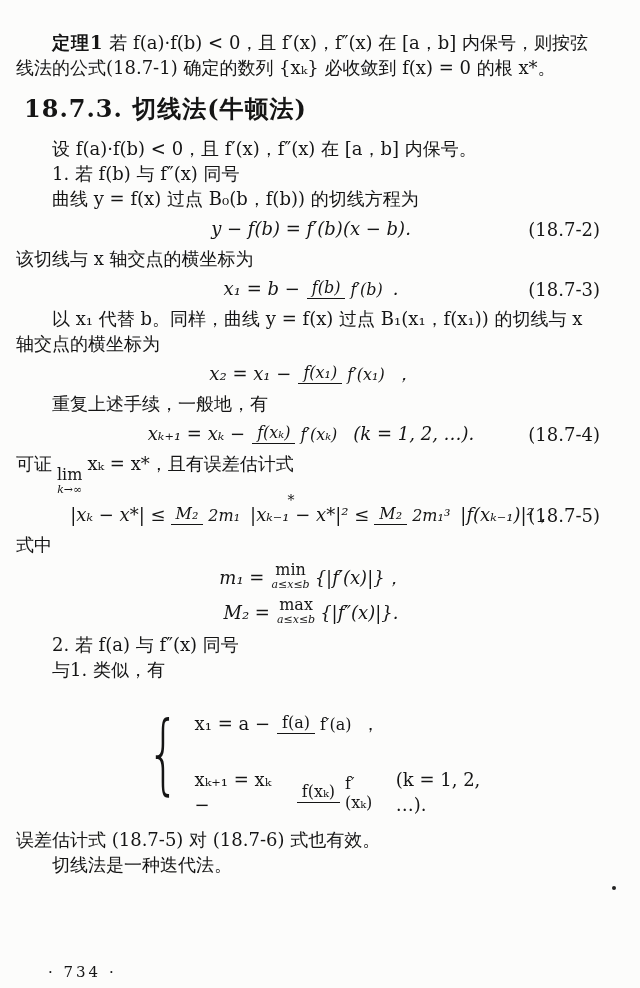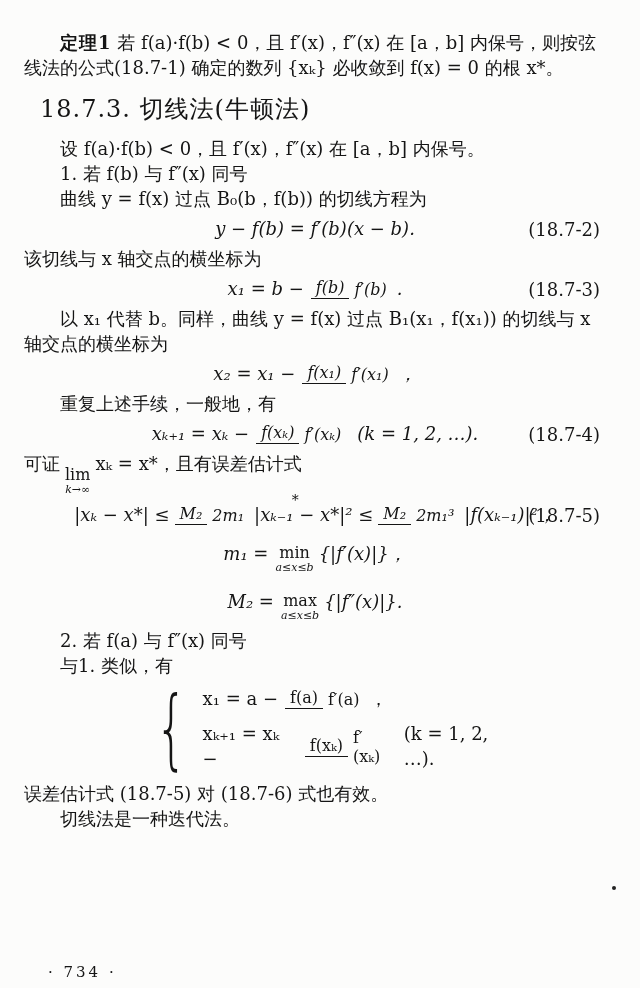--- a/index.html
+++ b/index.html
@@ -6,31 +6,31 @@
   .page {
     position:relative;
     width:640px; height:988px;
     margin:0 auto;
     background:#fcfcfb;
     color:#151515;
     font-family:"DejaVu Serif","Liberation Serif",serif;
     font-size:18px;
     line-height:25px;
     box-sizing:border-box;
-    padding:30px 34px 0 24px;
+    padding:30px 34px 0 16px;
     overflow:hidden;
   }
   p { margin:0; }
   .indent { text-indent:2em; }
   .lead-bold { font-weight:bold; letter-spacing:1px; }
   .heading {
     font-size:24px;
-    font-weight:normal;
+    font-weight:bold;
     line-height:30px;
-    margin:14px 0 12px 16px;
+    margin:14px 0 12px 8px;
     letter-spacing:1px;
   }
   
   .eqrow {
     position:relative;
     display:flex;
     align-items:center;
     justify-content:center;
     margin:5px 0;
   }
@@ -58,40 +58,40 @@
   .lhs { margin-right:2px; }
   
   .stack {
     display:inline-flex;
     flex-direction:column;
     align-items:center;
     line-height:15px;
     vertical-align:-10px;
     margin:0 5px;
   }
-  .stack .op { font-style:normal; font-size:16px;margin-top:13px; }
+  .stack .op { font-style:normal; font-size:16px; }
   .stack .cond { font-size:11px; font-style:italic; }
   
   .sys {
     position:relative;
     display:flex;
     align-items:center;
     margin:8px 0 10px 118px;
   }
   .sys-brace {
     font-family:"DejaVu Sans","Liberation Sans",sans-serif;
     font-weight:100;
     font-size:92px;
     line-height:0;
     transform:scale(0.55,0.95);
     transform-origin:center;
     margin-right:2px;
   }
   .sys-rows { display:flex; flex-direction:column; gap:10px; }
-  .sys-row { display:flex; align-items:center; }
+  .sys-row { display:flex; align-items:center;margin-top:21px; }
   .sys { width:380px; }
   .stray-star {
     position:absolute;
     left:46%;
     top:-14px;
     font-size:14px;
     font-style:normal;
   }
   .pagenum {
     position:absolute;
@@ -174,20 +174,21 @@
       </span>
     <span class="math">|xₖ₋₁ − x*|² ≤</span>
     <span class="frac math">
         <span class="num">M₂</span>
         <span class="den">2m₁³</span>
       </span>
     <span class="math">|f(xₖ₋₁)|²，</span>
     <span class="eqtag">(18.7-5)</span>
   </div>
 
+  <p>式中</p>
 
   <div class="eqrow">
     <span class="math lhs">m₁ =</span>
     <span class="stack">
         <span class="op">min</span>
         <span class="cond">a≤x≤b</span>
       </span>
     <span class="math">{|f′(x)|}，</span>
   </div>
 

